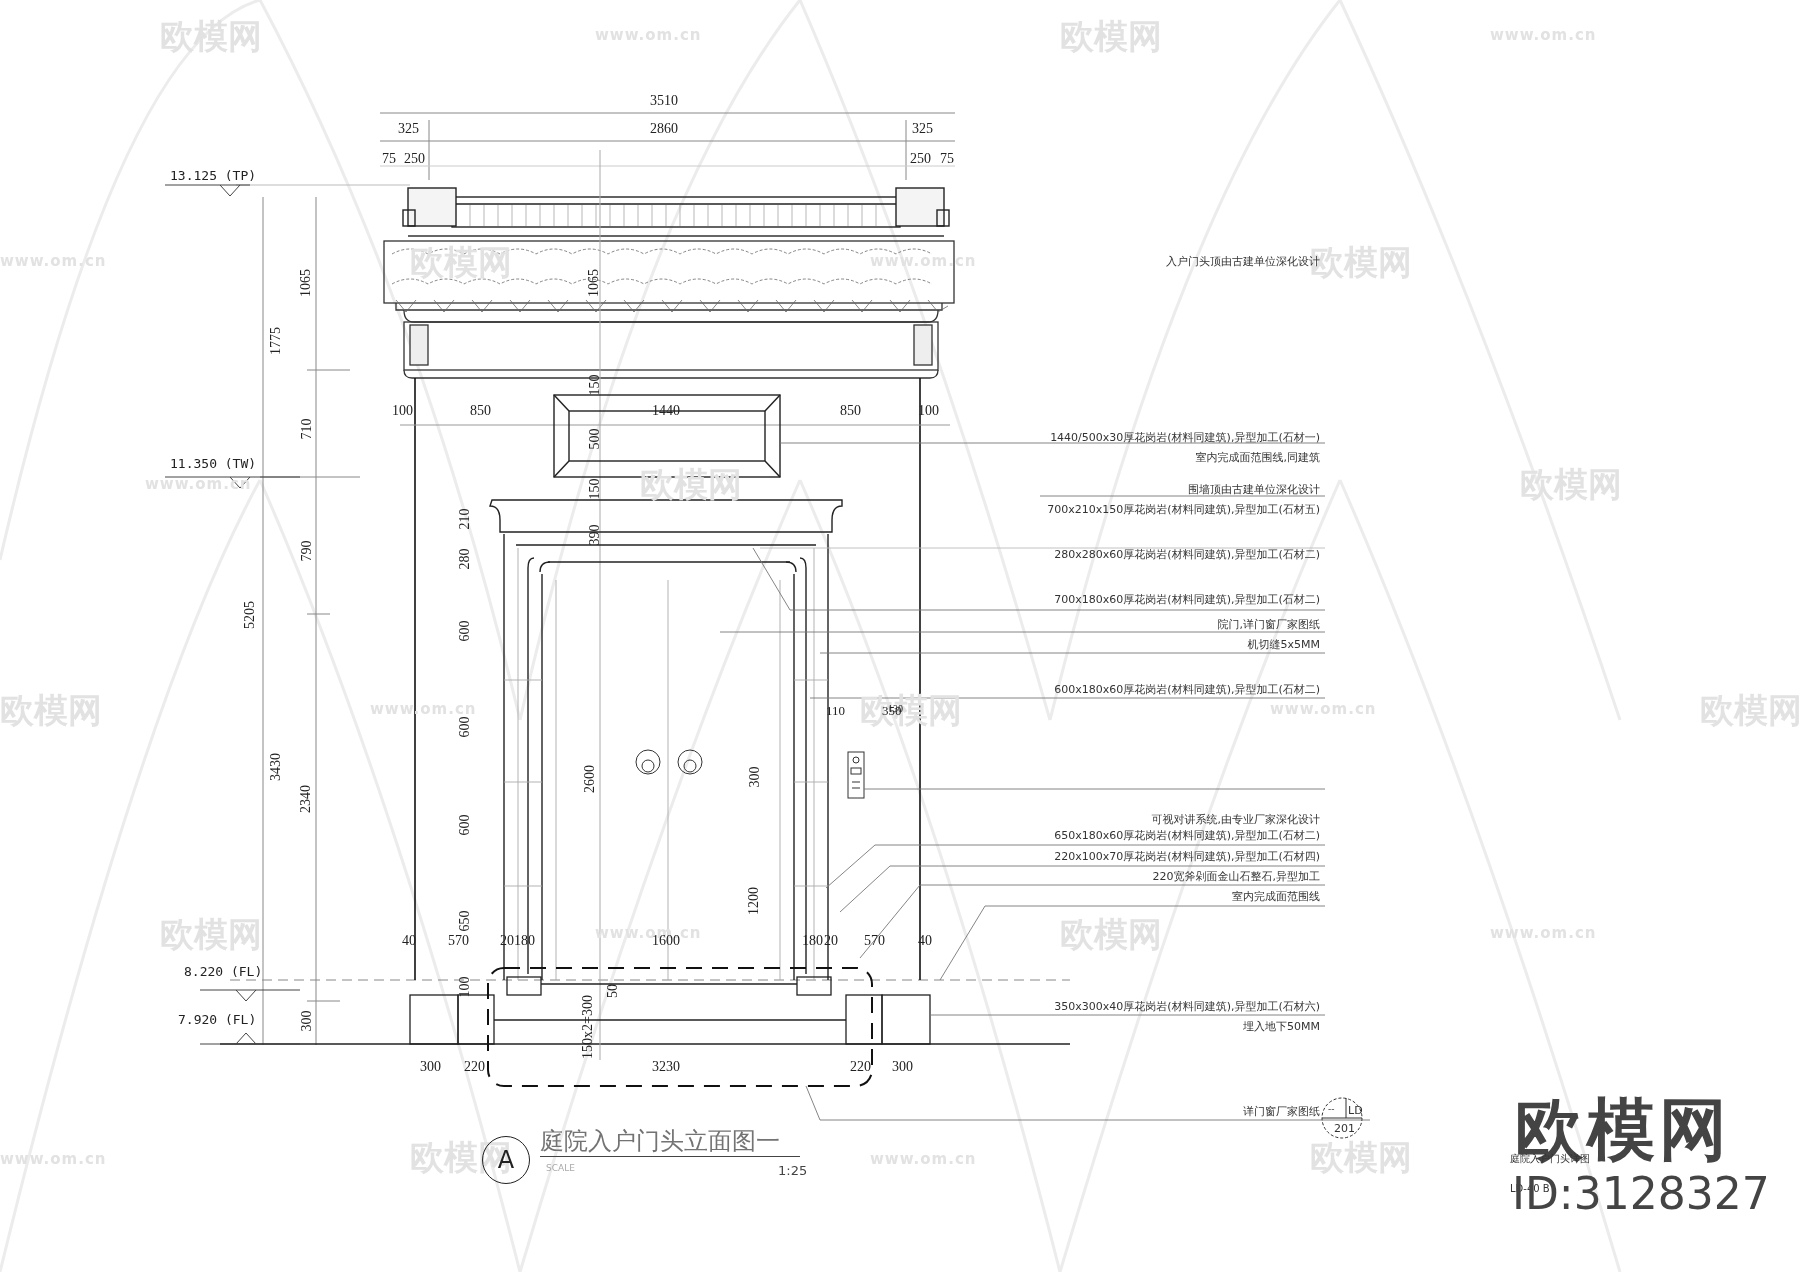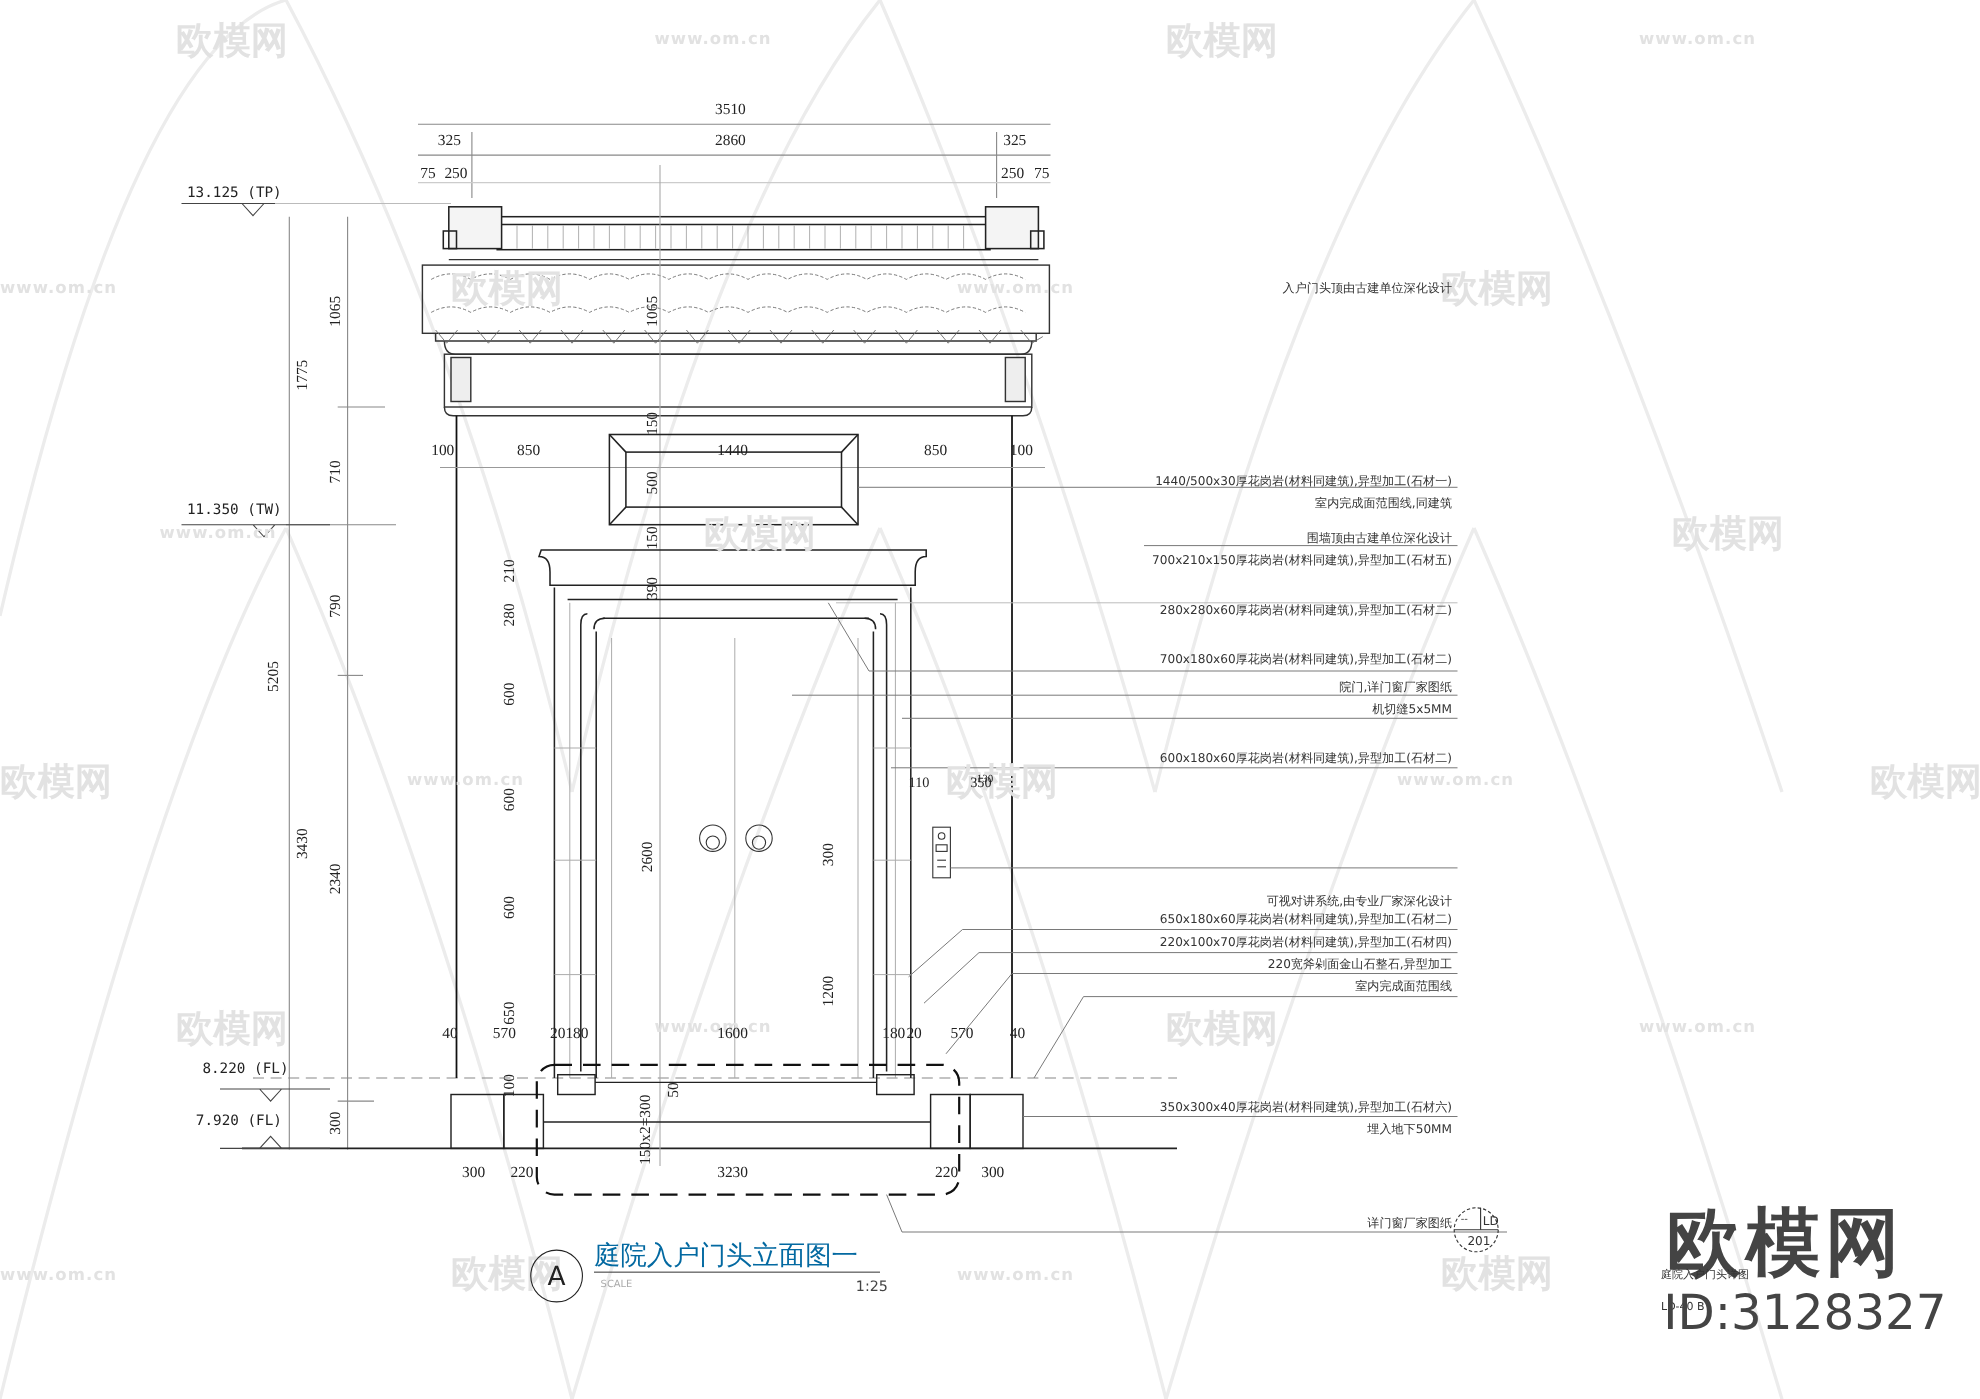--- a/index.html
+++ b/index.html
@@ -7,21 +7,21 @@
          font-family:"Liberation Serif", "DejaVu Serif", serif; color:#222; }
   #canvas { position:absolute; left:0; top:0; width:1800px; height:1272px; }
   .lbl { position:absolute; font-size:14px; color:#222; white-space:nowrap; line-height:1; }
   .lbl.v { transform:rotate(-90deg); transform-origin:center center; }
   .note { position:absolute; font-family:"DejaVu Sans", sans-serif; font-size:11px; color:#333;
           white-space:nowrap; text-align:right; line-height:1; }
   .elev { position:absolute; font-family:"DejaVu Sans Mono", monospace; font-size:13px; color:#222; white-space:nowrap; }
   .wm { position:absolute; font-family:"DejaVu Sans", sans-serif; color:#e2e2e2; white-space:nowrap; font-weight:bold; }
   .wm.url { font-size:15px; letter-spacing:1px; }
   .wm.brand { font-size:34px; }
-  .title { position:absolute; left:540px; top:1125px; font-family:"DejaVu Sans", sans-serif; font-size:24px; color:#0369a1; }
+  .title { position:absolute; left:540px; top:1125px; font-family:"DejaVu Sans", sans-serif; font-size:24px; color:#737373; }
   .scale { position:absolute; left:778px; top:1163px; font-family:"DejaVu Sans", sans-serif; font-size:13px; color:#444; }
   .scale-label { position:absolute; left:546px; top:1163px; font-family:"DejaVu Sans", sans-serif; font-size:9px; color:#aaa; }
   .bubble { position:absolute; left:482px; top:1136px; width:46px; height:46px; border:1.5px solid #222; border-radius:50%;
             text-align:center; line-height:46px; font-family:"DejaVu Sans", sans-serif; font-size:24px; }
   .big-brand { position:absolute; left:1515px; top:1085px; font-family:"DejaVu Sans", sans-serif; font-size:68px; color:#444; font-weight:bold; letter-spacing:4px; }
   .big-id { position:absolute; left:1512px; top:1168px; font-family:"DejaVu Sans", sans-serif; font-size:44px; color:#444; }
   .sheet-small { position:absolute; font-family:"DejaVu Sans", sans-serif; font-size:10px; color:#333; }
 </style>
 </head>
 <body>

